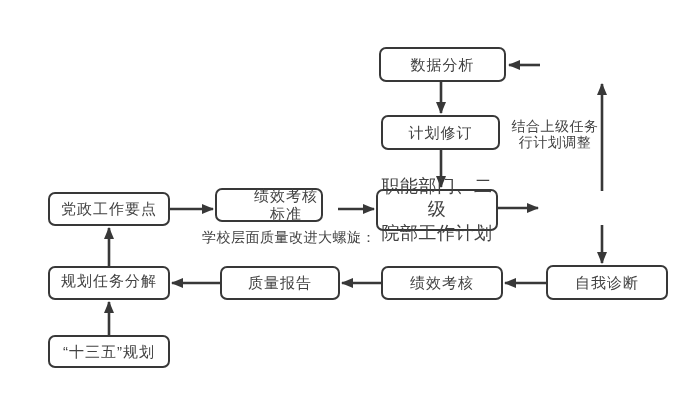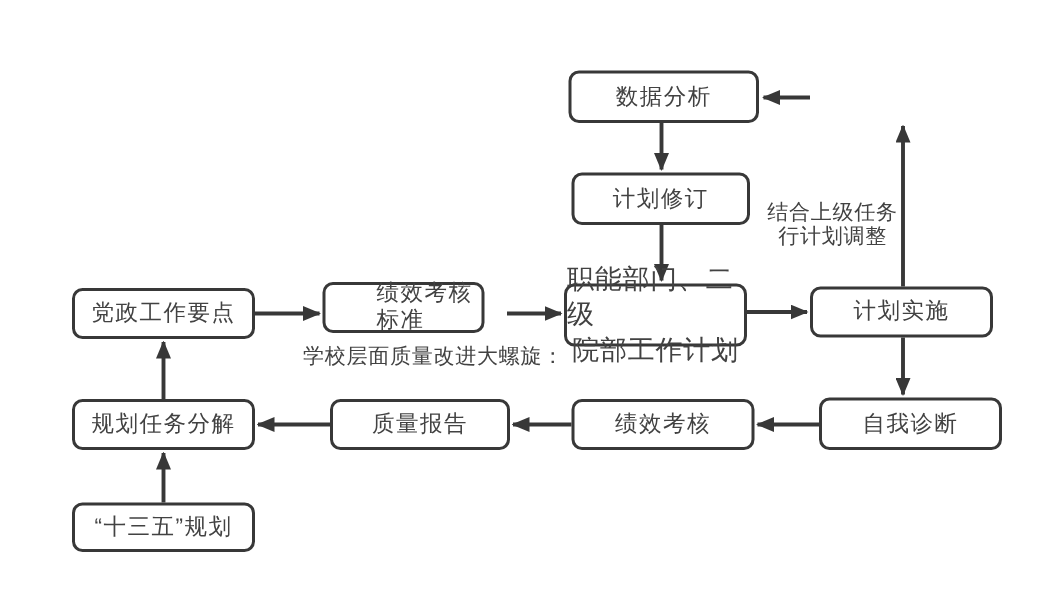--- a/index.html
+++ b/index.html
@@ -29,21 +29,21 @@
     border:2px solid var(--stroke);
     border-radius:7px;
     display:flex;
     flex-direction:column;
     align-items:center;
     justify-content:center;
     color:var(--text);
     font-size:15px;
     letter-spacing:1px;
     line-height:1.2;
-    text-align:left;
+    text-align:center;
     z-index:2;
   }
   .node.two-line{
     font-size:18px;
     letter-spacing:0.5px;
     line-height:1.3;
   }
   .note{
     position:absolute;
     color:var(--text);
@@ -96,45 +96,42 @@
 
   <div class="node" style="left:215px;top:188px;width:108px;height:34px;padding-left:34px;">
     <span>绩效考核标准</span>
   </div>
 
   <div class="node two-line" style="left:376px;top:189px;width:122px;height:42px;">
     <span>职能部门、二级</span>
     <span>院部工作计划</span>
   </div>
 
-  <div class="node" style="left:540px;top:191px;width:122px;height:34px;">
-    <span>计划实施</span>
-  </div>
 
-  <div class="node" style="left:48px;top:266px;width:122px;height:34px;">
+  <div class="node" style="left:48px;top:266px;width:122px;height:34px;font-family:Liberation Mono, monospace;">
     <span>规划任务分解</span>
   </div>
 
   <div class="node" style="left:220px;top:266px;width:120px;height:34px;">
     <span>质量报告</span>
   </div>
 
   <div class="node" style="left:381px;top:266px;width:122px;height:34px;">
     <span>绩效考核</span>
   </div>
 
   <div class="node" style="left:546px;top:265px;width:122px;height:35px;">
     <span>自我诊断</span>
   </div>
 
   <div class="node" style="left:48px;top:335px;width:122px;height:33px;">
     <span>“十三五”规划</span>
   </div>
 
-  <div class="note" style="left:500px;top:119px;width:110px;margin-top:15px;">
+  <div class="note" style="left:500px;top:119px;width:110px;">
     <span>结合上级任务</span>
     <span>行计划调整</span>
   </div>
 
   <div class="note" style="left:198px;top:230px;width:182px;">
     <span>学校层面质量改进大螺旋：</span>
   </div>
 
 </div>
 

